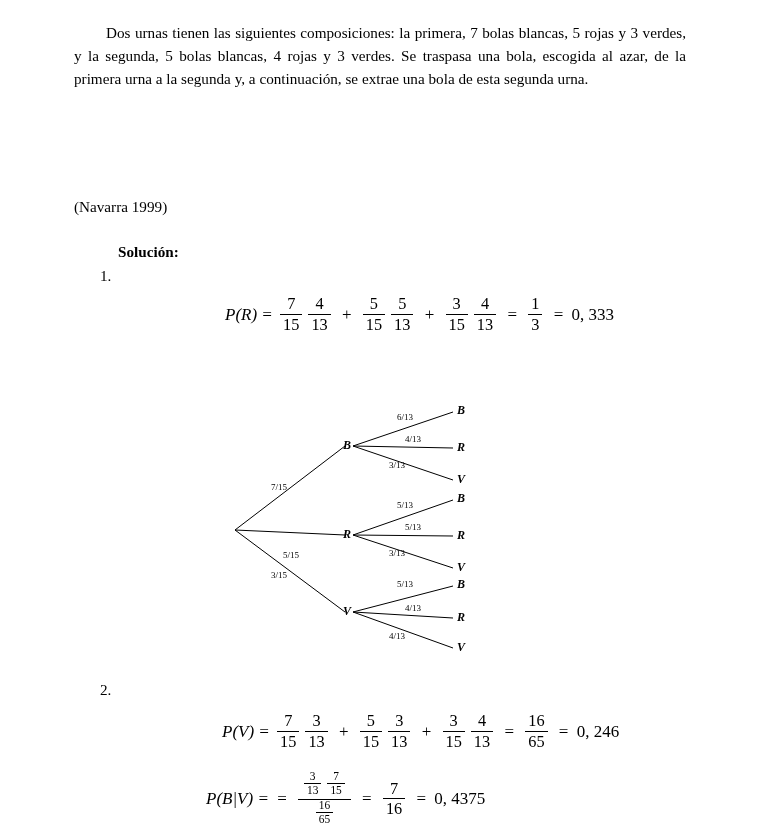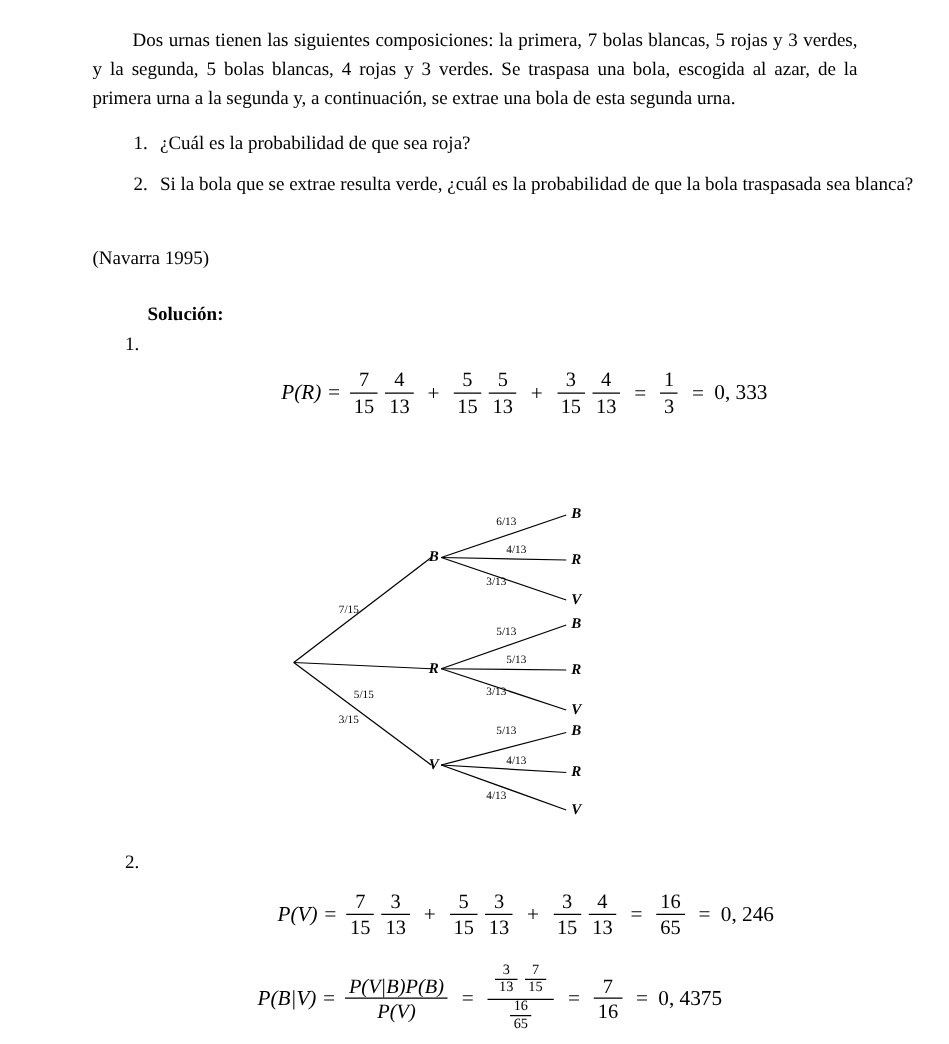--- a/index.html
+++ b/index.html
@@ -129,26 +129,22 @@
     font-size: 9px;
   }
 </style>
 </head>
 <body>
 
 <div class="page">
 
   <p class="statement"><span class="indent"></span><span>Dos urnas tienen las siguientes composiciones: la primera, 7 bolas blancas, 5 rojas y 3 verdes, y la segunda, 5 bolas blancas, 4 rojas y 3 verdes. Se traspasa una bola, escogida al azar, de la primera urna a la segunda y, a continuación, se extrae una bola de esta segunda urna.</span></p>
 
-  <ol class="qlist">
-    <li><span>¿Cuál es la probabilidad de que sea roja?</span></li>
-    <li><span>Si la bola que se extrae resulta verde, ¿cuál es la probabilidad de que la bola traspasada sea blanca?</span></li>
-  </ol>
-
-  <div class="source">(Navarra 1995)</div>
+
+  <div class="source">(Navarra 1999)</div>
 
   <div class="solution-title">Solución:</div>
 
   <div class="num-label n1">1.</div>
 
   <div class="math eq1">
     <span class="it">P(R) =</span>
     <span class="frac"><span class="num">7</span><span class="den">15</span></span><span class="frac"><span class="num">4</span><span class="den">13</span></span>
     <span class="op">+</span>
     <span class="frac"><span class="num">5</span><span class="den">15</span></span><span class="frac"><span class="num">5</span><span class="den">13</span></span>
@@ -225,21 +221,20 @@
     <span class="op">+</span>
     <span class="frac"><span class="num">3</span><span class="den">15</span></span><span class="frac"><span class="num">4</span><span class="den">13</span></span>
     <span class="op">=</span>
     <span class="frac"><span class="num">16</span><span class="den">65</span></span>
     <span class="op">=</span>
     <span>0, 246</span>
   </div>
 
   <div class="math eq3">
     <span class="it">P(B|V) =</span>
-    <span class="frac"><span class="num it">P(V|B)P(B)</span><span class="den it">P(V)</span></span>
     <span class="op">=</span>
     <span class="frac nested">
       <span class="num">
         <span class="frac small"><span class="num">3</span><span class="den">13</span></span><span class="frac small"><span class="num">7</span><span class="den">15</span></span>
       </span>
       <span class="den">
         <span class="frac small"><span class="num">16</span><span class="den">65</span></span>
       </span>
     </span>
     <span class="op">=</span>

